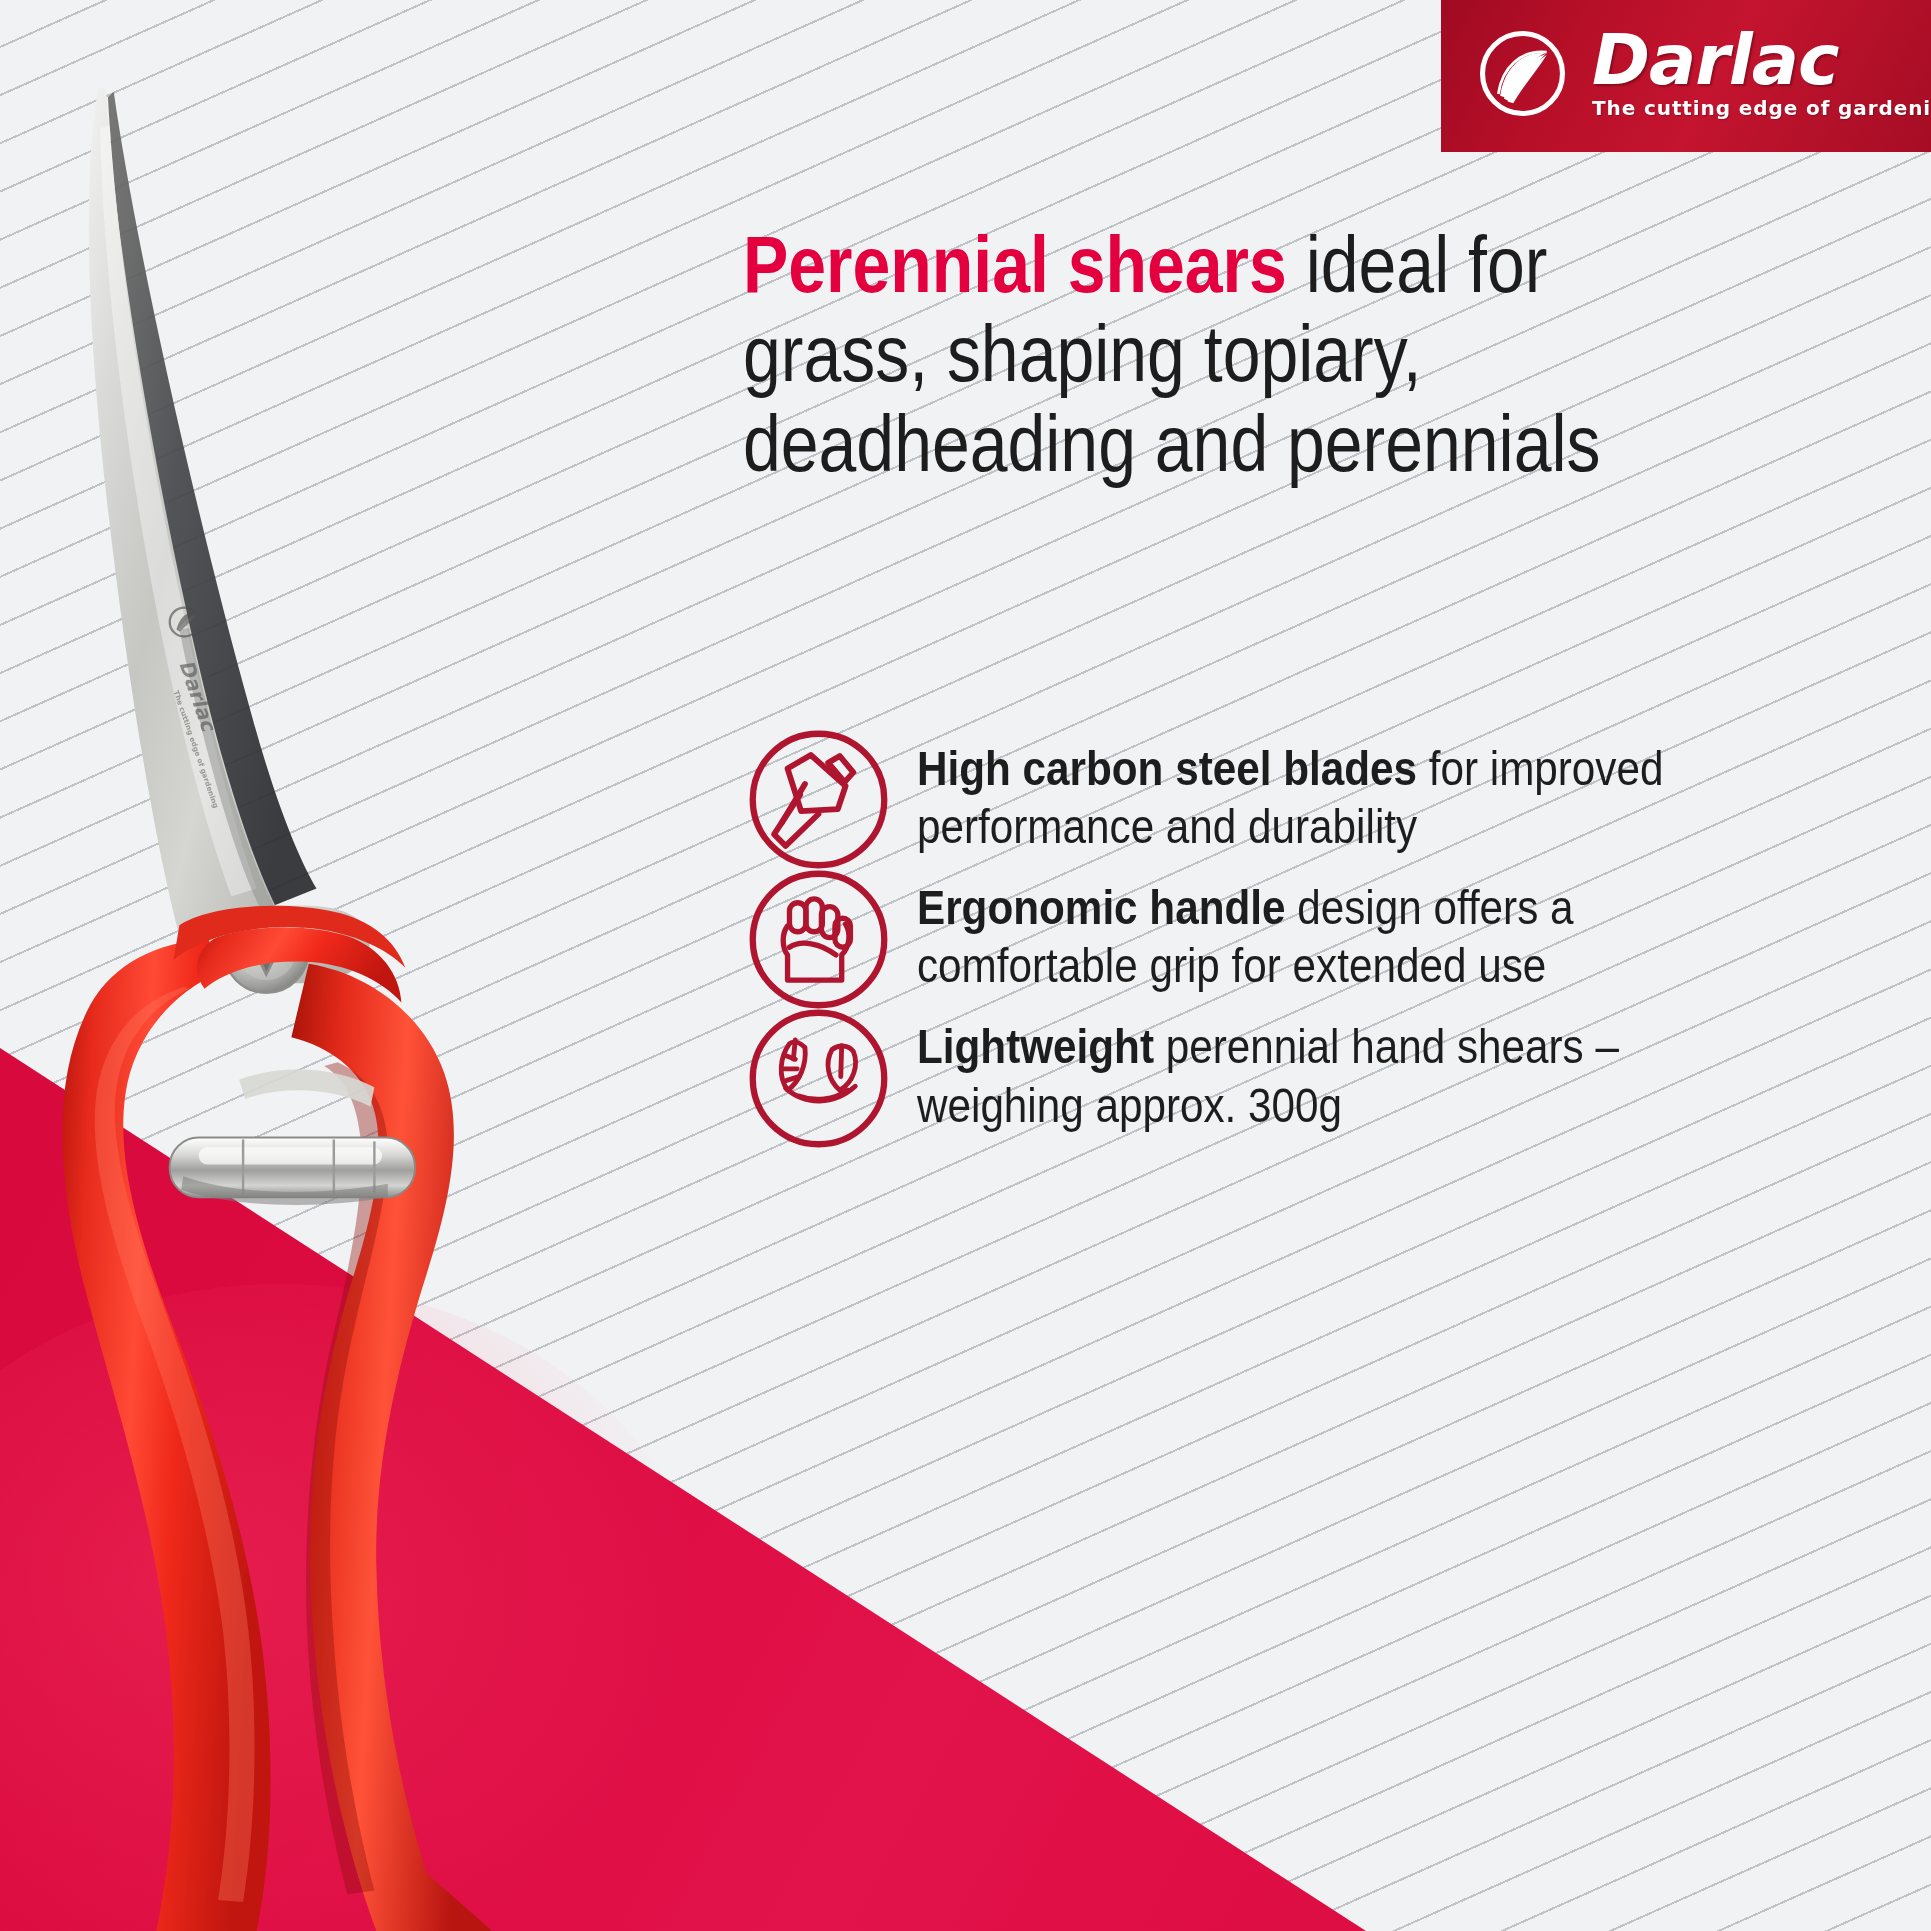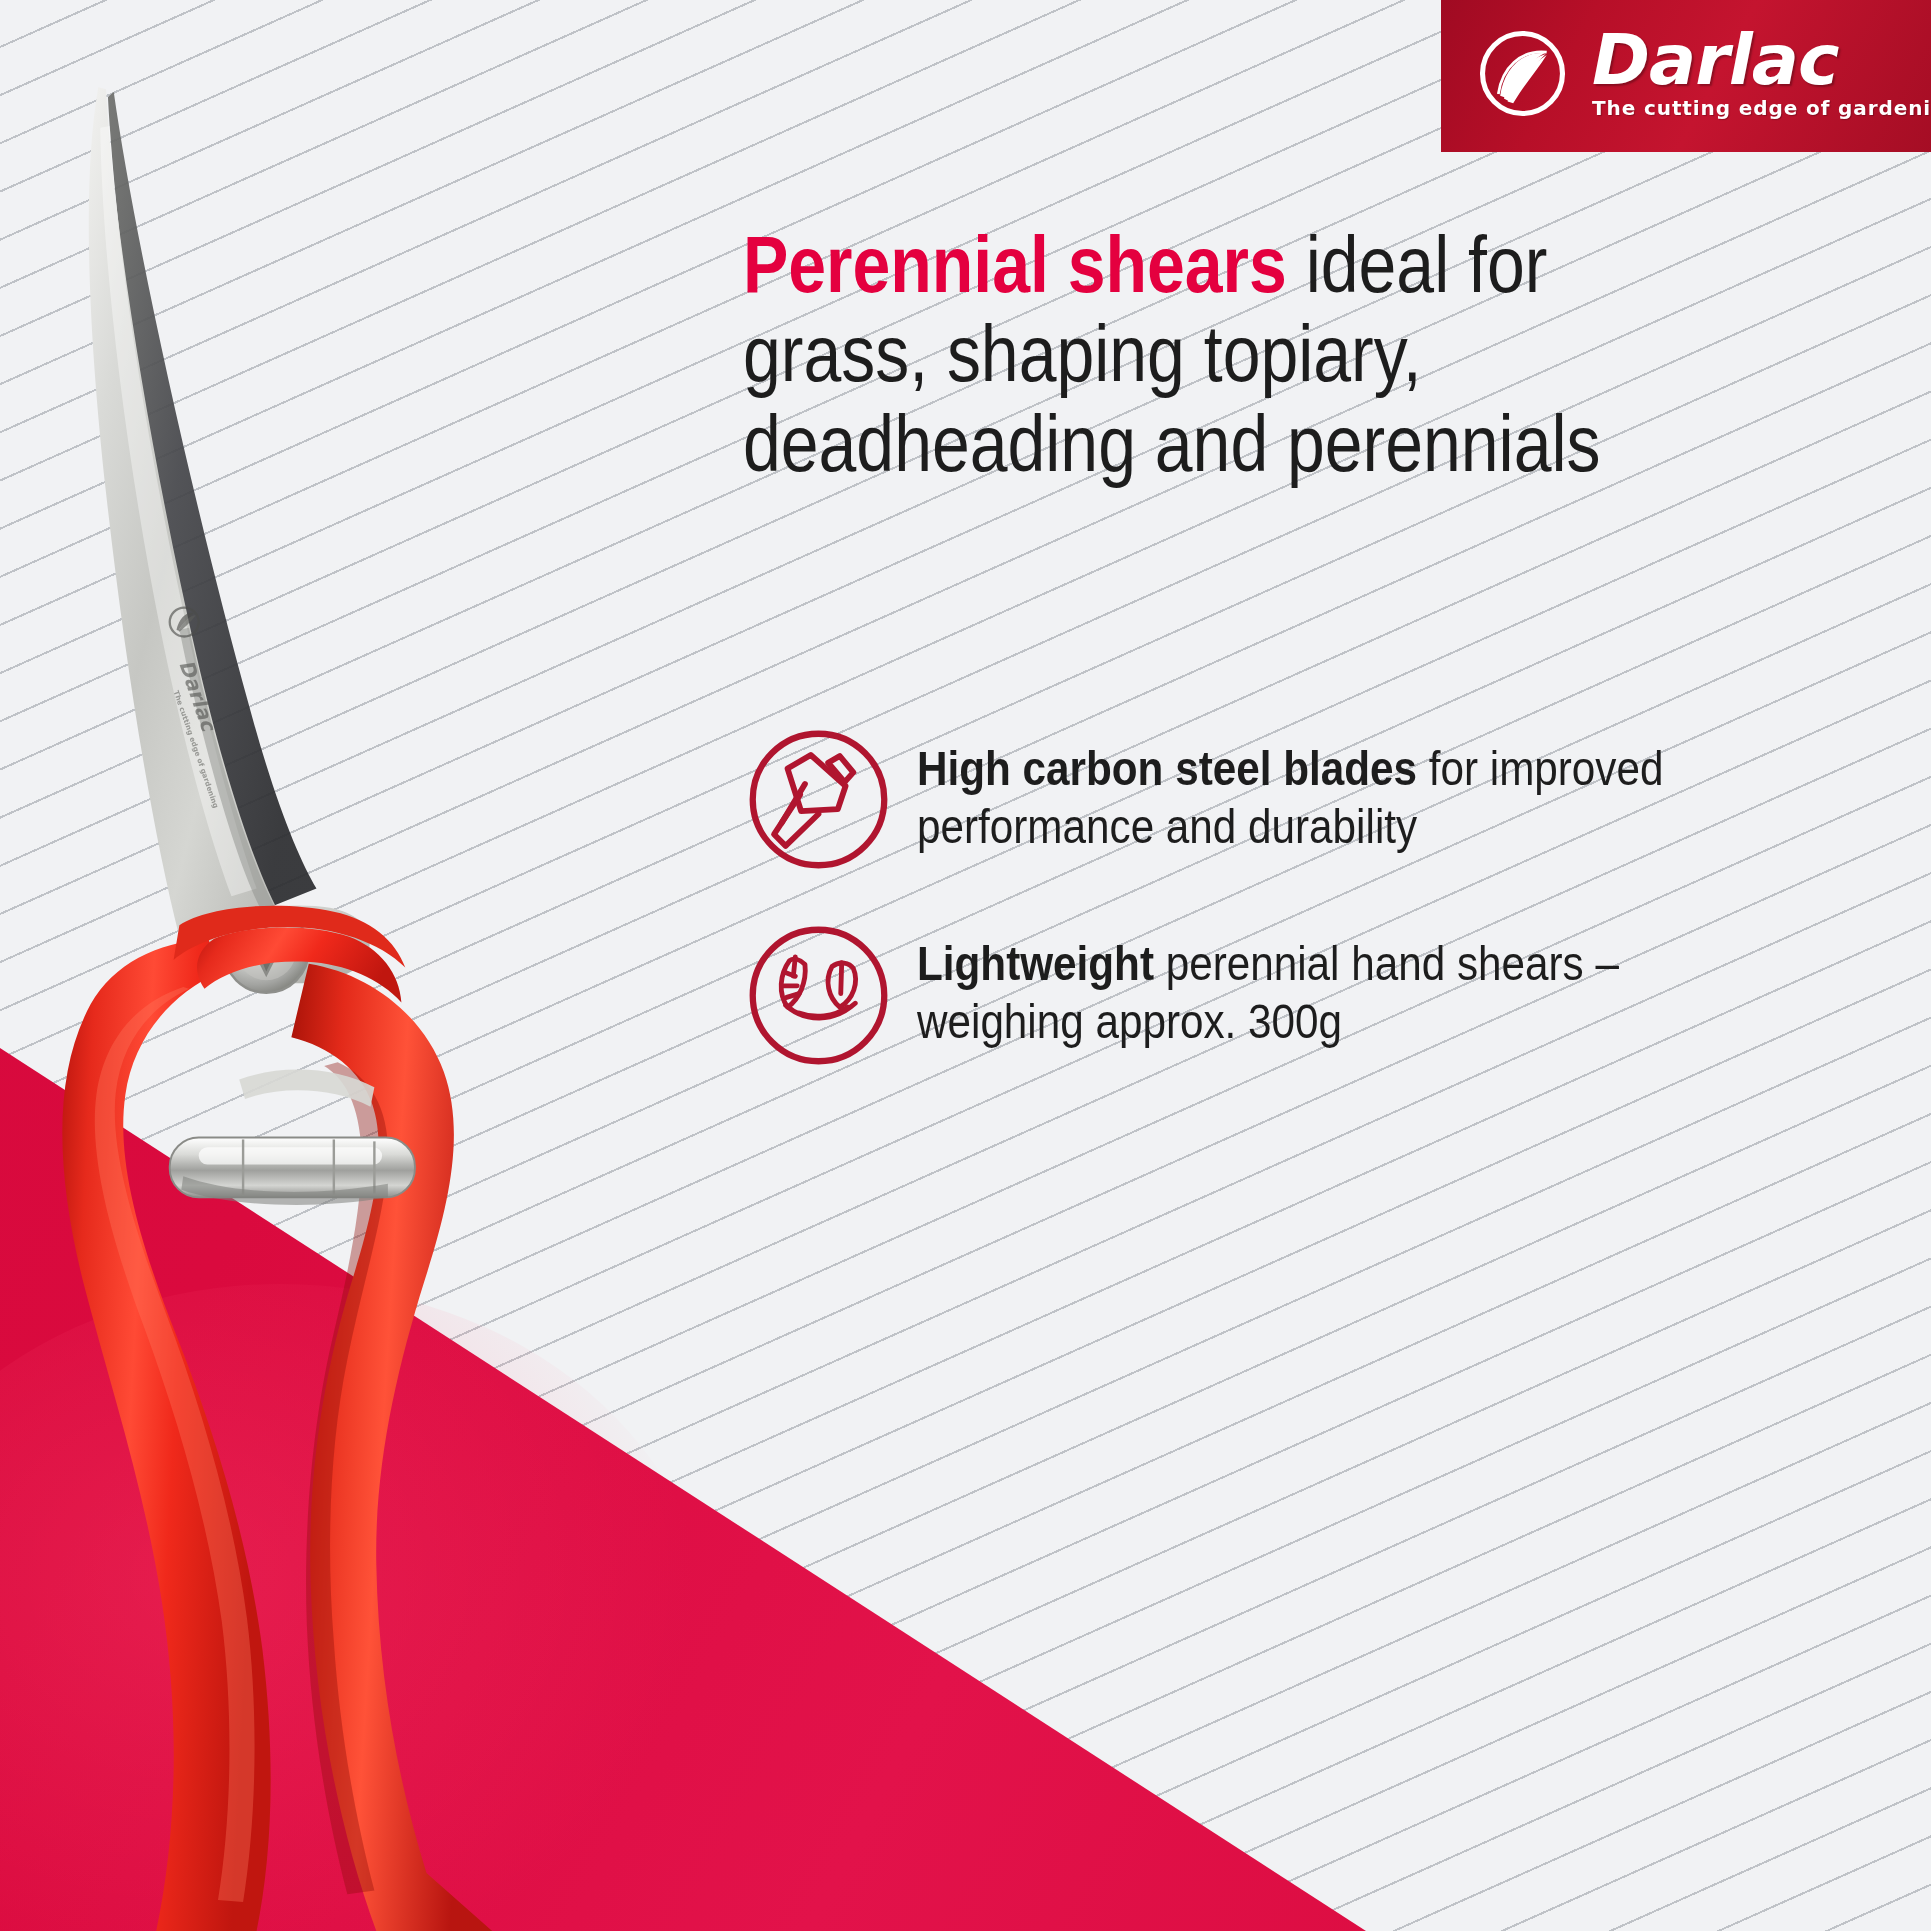--- a/index.html
+++ b/index.html
@@ -84,21 +84,21 @@
     transform:scaleX(0.86);
     transform-origin:left top;
   }
   .headline .hl-accent { color:#e4003f; font-weight:bold; }
   .headline .hl-rest { font-weight:normal; }
 
   
   .features {
     position:absolute; left:745px; top:734px; width:1168px;
     z-index:25;
-    display:flex; flex-direction:column; gap:56px;
+    display:flex; flex-direction:column; 
   }
   .feature { display:flex; align-items:flex-start; gap:25px; }
   .feat-icon {
     flex:0 0 147px; width:147px; height:147px;
     margin-top:-7.7px;
   }
   .feat-text {
     font-family:"Liberation Sans Narrow","Liberation Sans", sans-serif;
     font-size:48px; line-height:1.21; color:#1d1d1d;
     padding-top:5.8px; flex:1;
@@ -274,20 +274,42 @@
 
             <path d="M62 60 L 38 100"></path>
           </g>
         </svg>
       </div>
       <div class="feat-text">
         <span class="ft-bold">High carbon steel blades</span><span> for improved performance and durability</span>
       </div>
     </div>
 
+    <div class="feature">
+      <div class="feat-icon">
+        <svg viewBox="0 0 152 152" width="147" height="147">
+          <circle cx="76" cy="76" r="68" fill="none" stroke="#b0152f" stroke-width="6.5"></circle>
+          <g fill="none" stroke="#b0152f" stroke-width="5.5" stroke-linejoin="round" stroke-linecap="round">
+
+            <path d="M44 62 C 38 70, 38 84, 44 92 L 44 118 L 100 118 L 100 92
+                     C 108 84, 110 70, 104 60"></path>
+
+            <rect x="46" y="38" width="17" height="30" rx="8.5"></rect>
+            <rect x="63" y="34" width="17" height="34" rx="8.5"></rect>
+            <rect x="79" y="42" width="17" height="32" rx="8.5"></rect>
+            <rect x="93" y="54" width="16" height="30" rx="8"></rect>
+
+            <path d="M46 84 C 58 76, 78 80, 94 92"></path>
+          </g>
+        </svg>
+      </div>
+      <div class="feat-text">
+        <span class="ft-bold">Ergonomic handle</span><span> design offers a comfortable grip for extended use</span>
+      </div>
+    </div>
 
     <div class="feature">
       <div class="feat-icon">
         <svg viewBox="0 0 152 152" width="147" height="147">
           <circle cx="76" cy="76" r="68" fill="none" stroke="#b0152f" stroke-width="6.5"></circle>
           <g fill="none" stroke="#b0152f" stroke-width="5" stroke-linejoin="round" stroke-linecap="round">
 
             <path d="M46 40 C 36 54, 34 74, 44 88 C 56 80, 64 62, 62 44 C 56 38, 50 37, 46 40 Z"></path>
             <path d="M52 36 L 50 56"></path>
             <path d="M41 52 L 52 56"></path>

